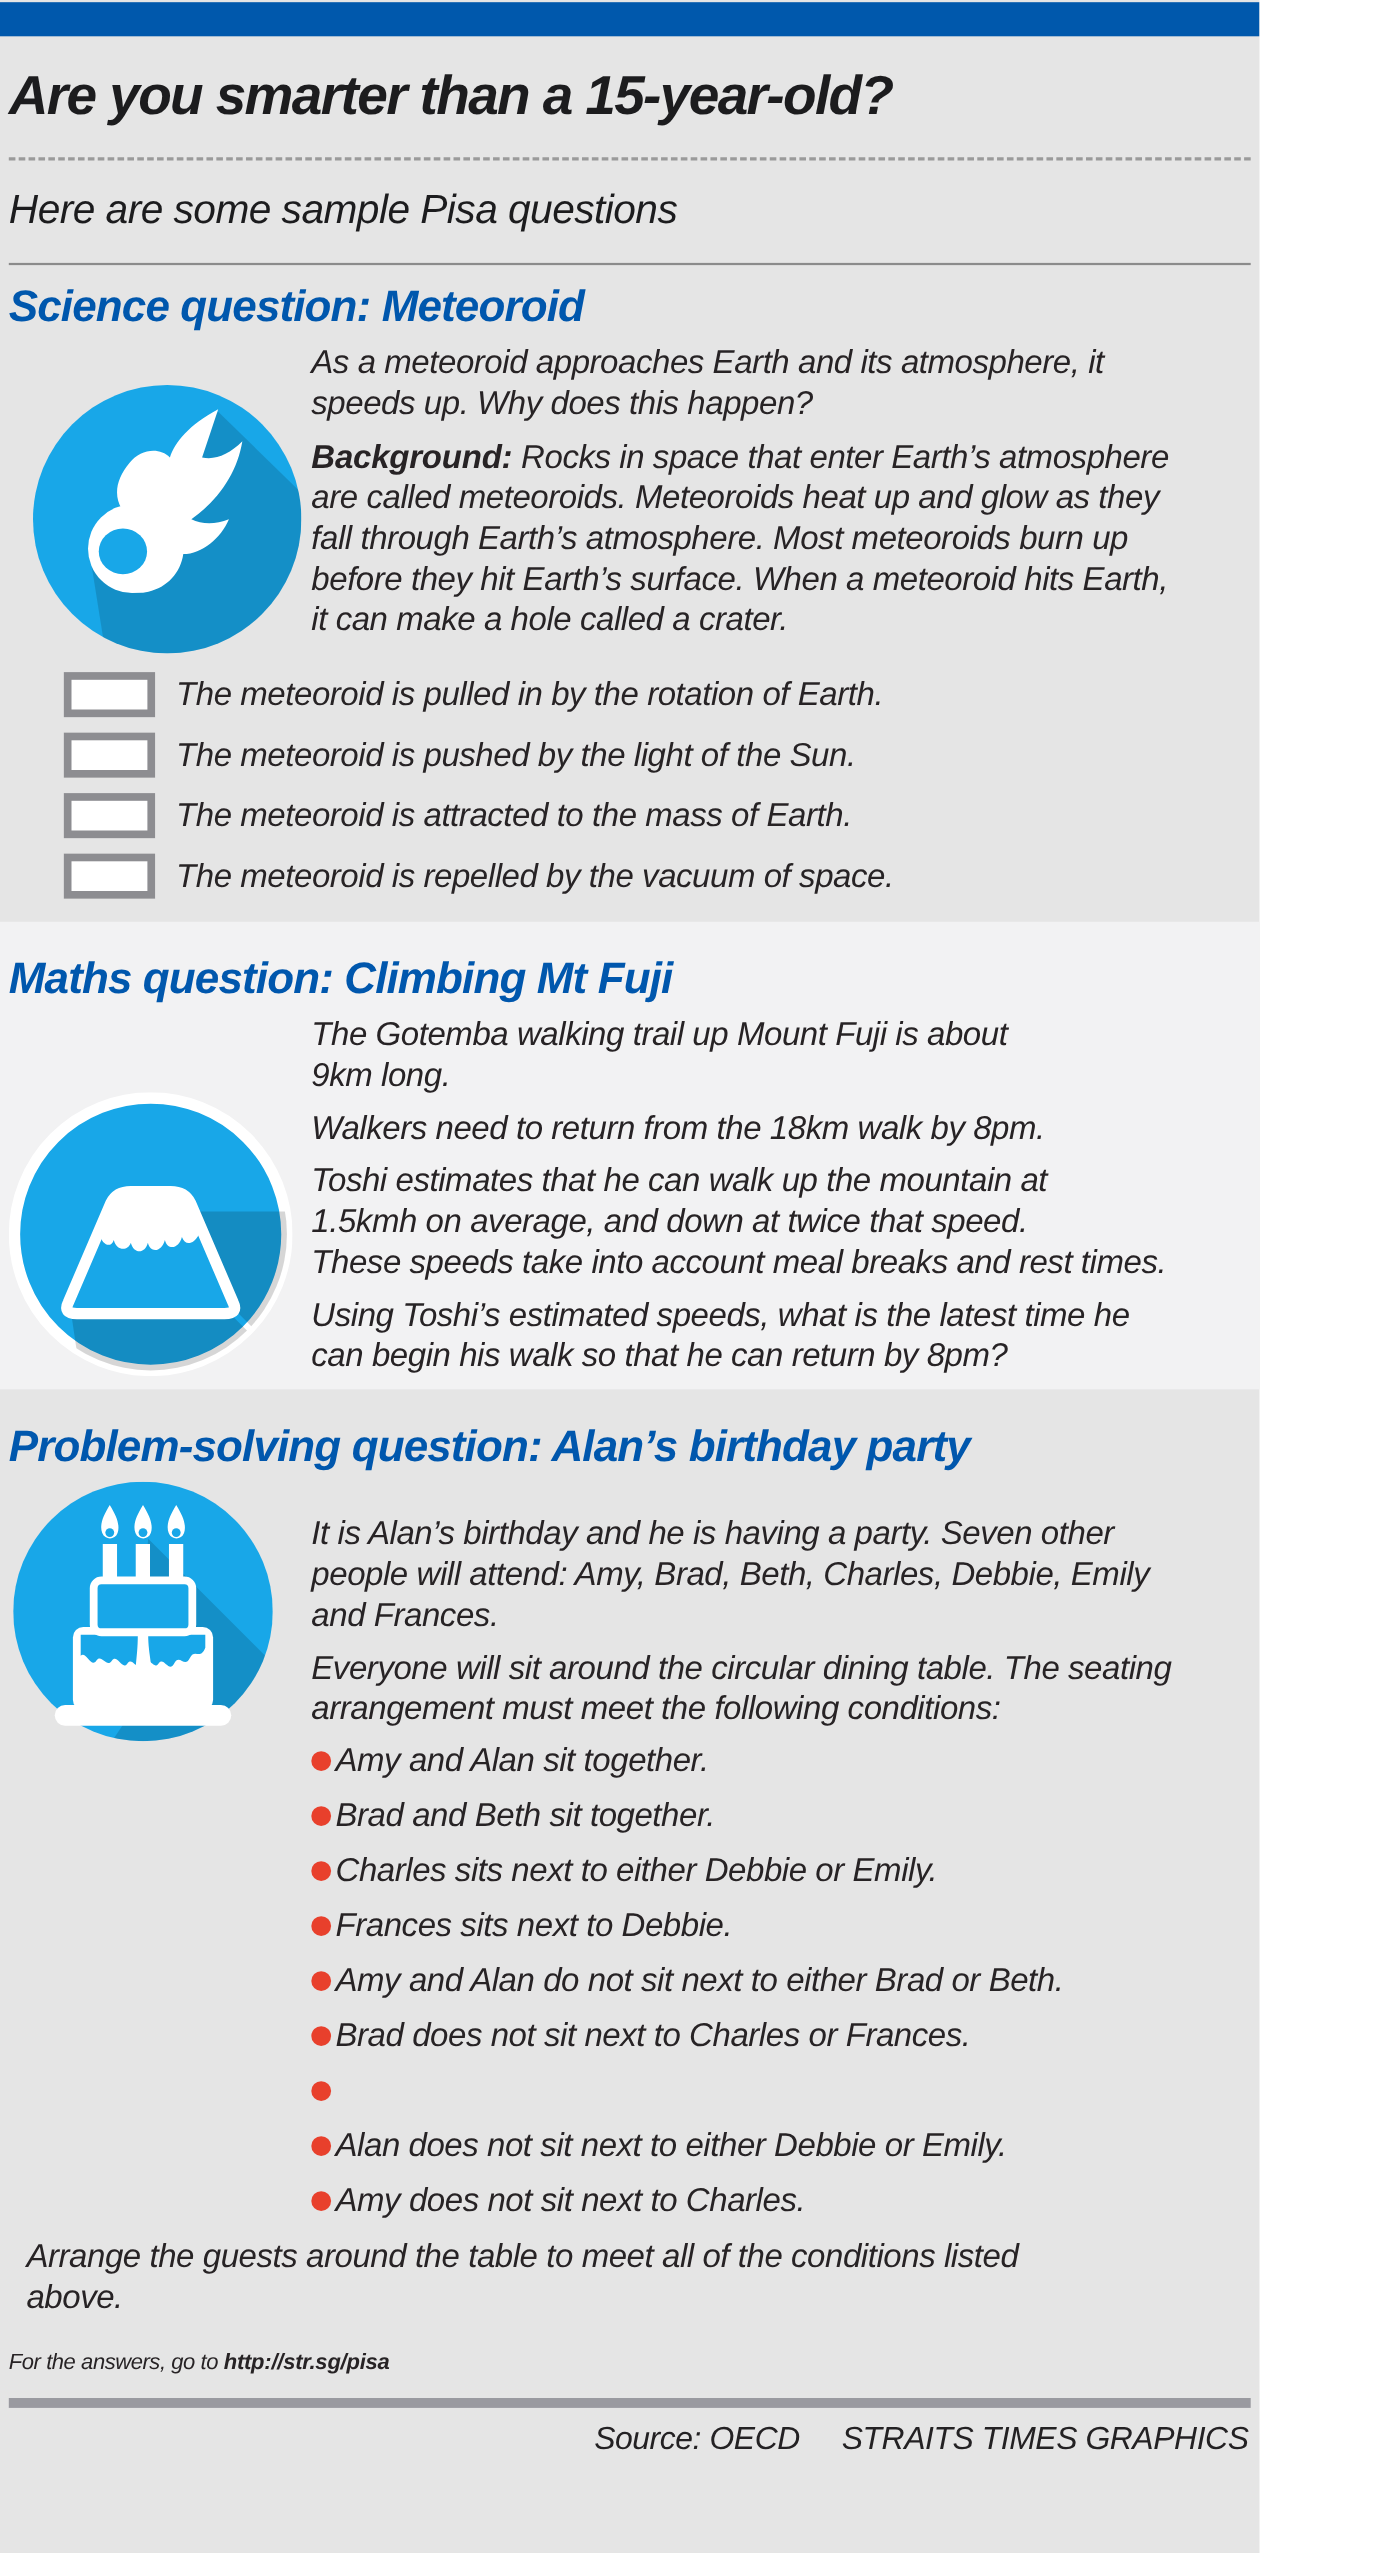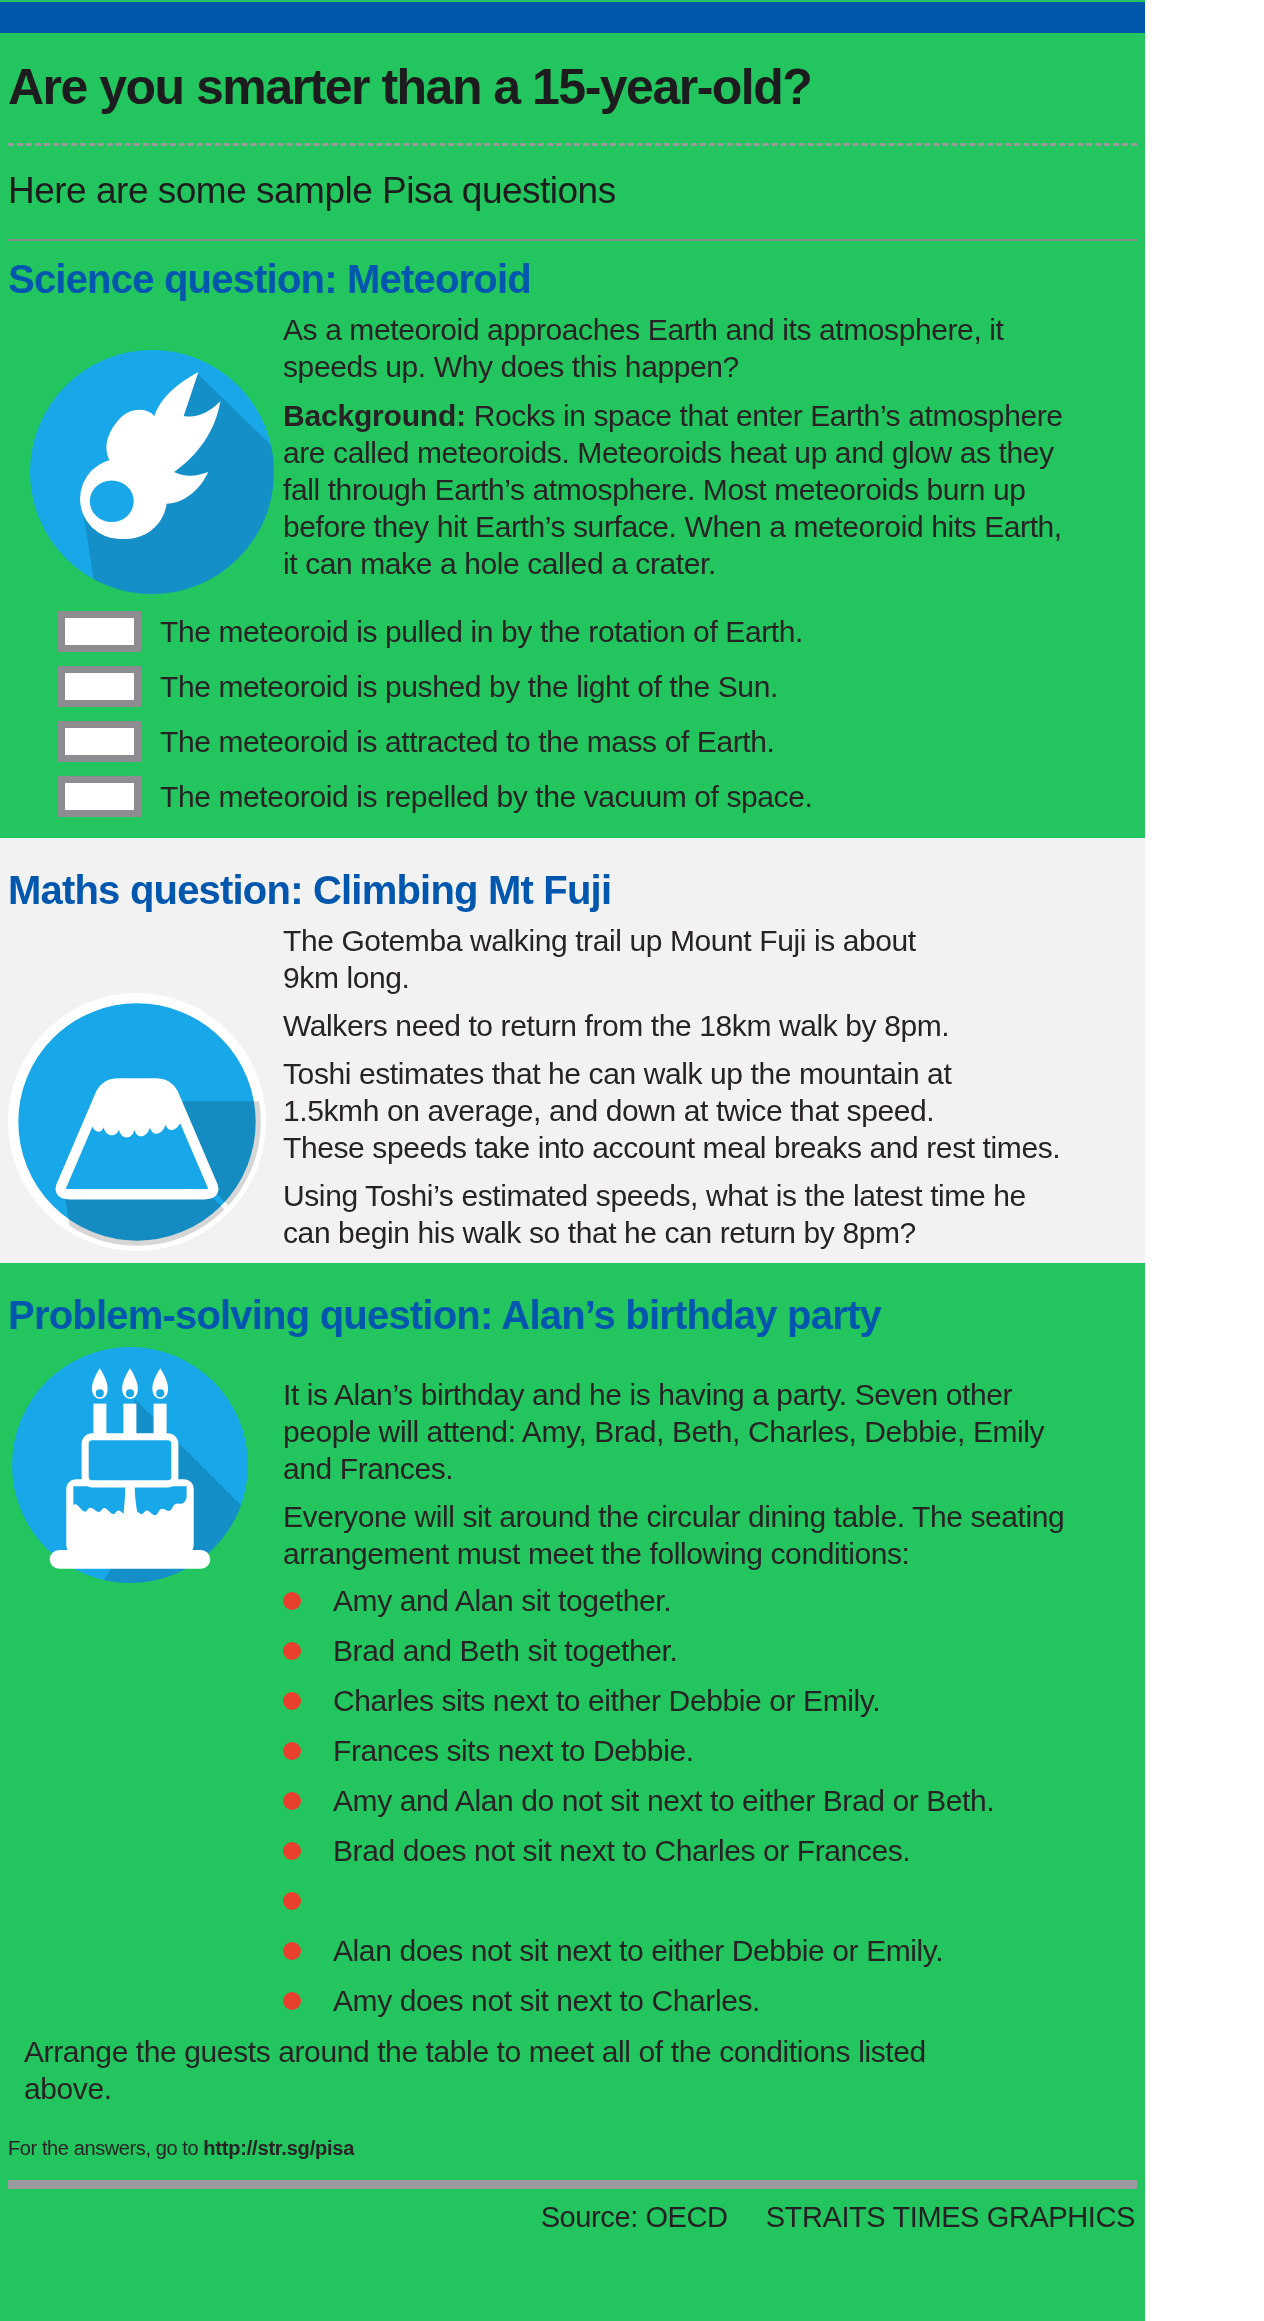--- a/index.html
+++ b/index.html
@@ -1,18 +1,18 @@
 <!DOCTYPE html>
 <html><head>
 <meta charset="utf-8">
 <style>
   html,body{margin:0;padding:0;background:#ffffff;}
   .sheet{
     position:relative;width:1145px;height:2321px;overflow:hidden;
-    font-family:"Liberation Sans",sans-serif;color:#272325;background:#22c55e;
+    font-family:"Liberation Sans",sans-serif;color:#272325;background:#e5e5e5;font-style:italic;
   }
   .topbar{height:31px;background:#0058AC;margin-top:2px;}
   .title{
     font-size:50px;font-weight:bold;letter-spacing:-1.5px;color:#1c1c1e;
     margin:27px 24px 0 8px;line-height:1.1;
   }
   .dashed{border-top:3px dashed #9a9a9a;margin:28px 8px 0 8px;}
   .subtitle{
     font-size:37px;font-weight:400;letter-spacing:-0.5px;color:#1c1c1e;
     margin:24px 24px 0 8px;line-height:1.15;
@@ -46,21 +46,21 @@
   .panel .para{margin-bottom:11px;}
   .panel .para:last-child{margin-bottom:0;}
   
   .prob-head{margin-top:30px;}
   .cake-icon{width:236px;height:236px;margin-left:12px;}
   .prob-text{margin-left:35px;margin-right:24px;}
   .prob-text .para{margin-bottom:11px;}
   .conditions{margin:0 0 0 283px;}
   .cond-row{display:flex;align-items:center;margin:0 0 13px 0;height:37px;}
   .dot{width:18px;height:18px;border-radius:50%;background:#E8402C;flex:none;}
-  .cond-label{margin-left:32px;font-size:30px;letter-spacing:-0.4px;white-space:nowrap;text-align:right;}
+  .cond-label{margin-left:4px;font-size:30px;letter-spacing:-0.4px;white-space:nowrap;text-align:right;}
   .closing{
     font-size:30px;line-height:37px;letter-spacing:-0.4px;white-space:pre-line;
     margin:8px 24px 0 24px;
   }
   .answers{font-size:20px;letter-spacing:-0.4px;margin:30px 24px 0 8px;}
   .answers b{letter-spacing:-0.2px;}
   .endbar{height:9px;background:#9a9aa0;margin:20px 8px 0 8px;}
   .source{
     text-align:right;font-size:29px;letter-spacing:-0.4px;color:#232123;
     margin:12px 10px 0 8px;

